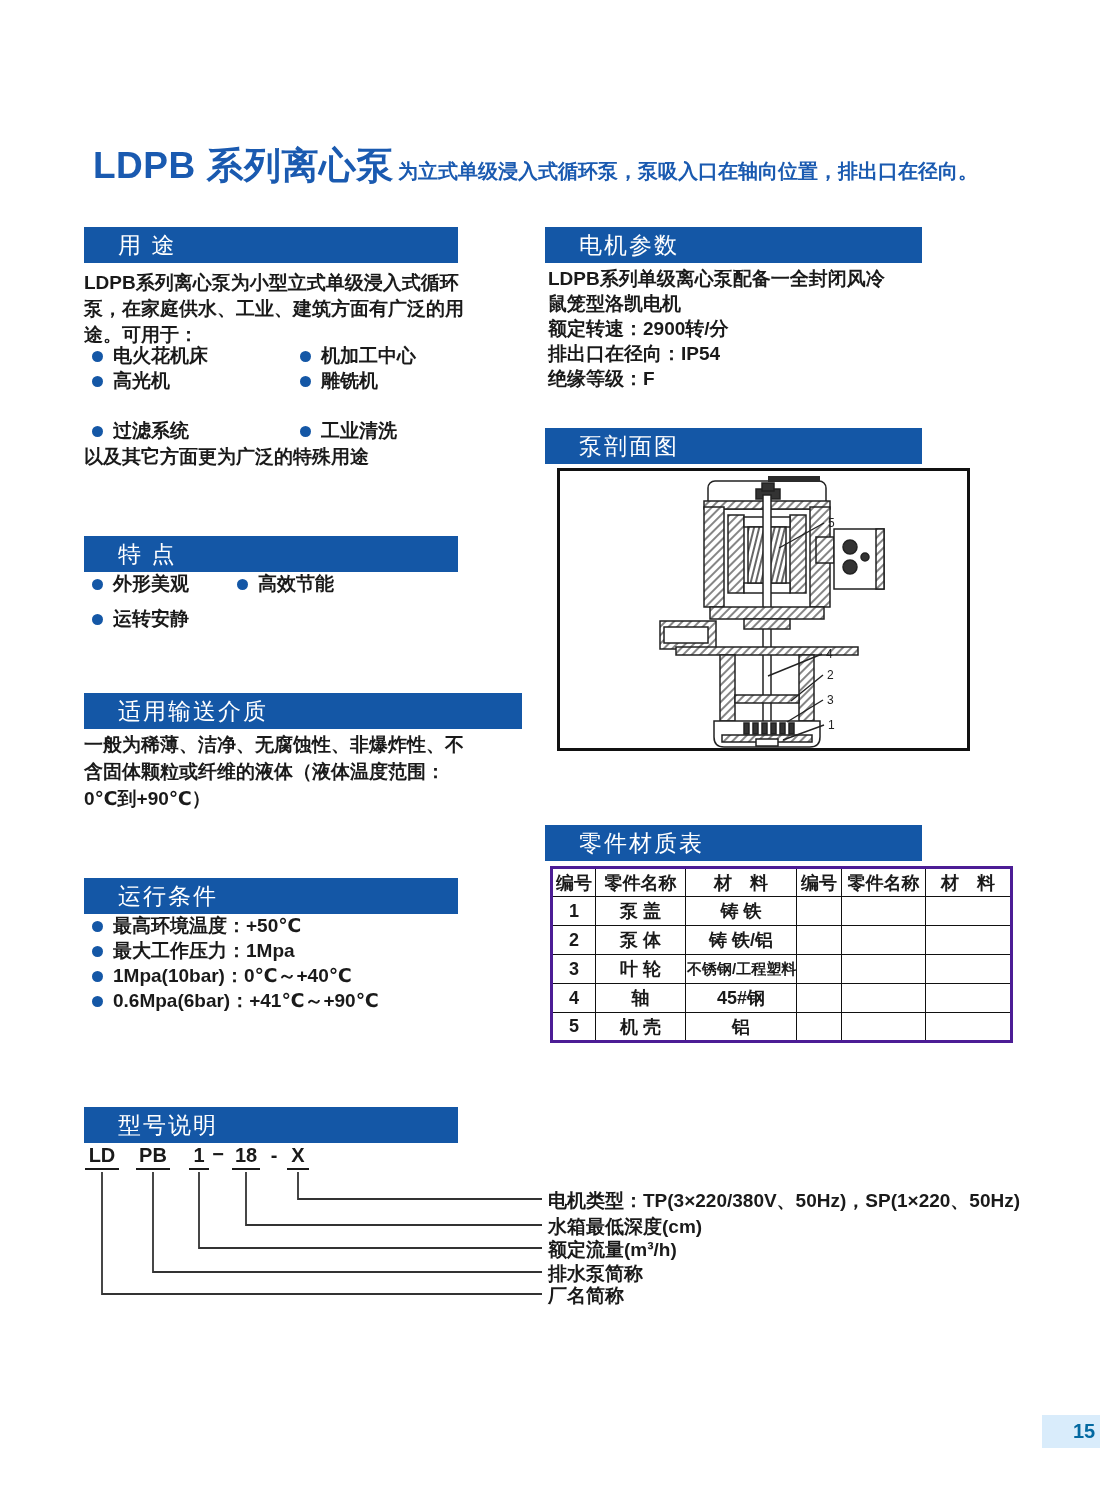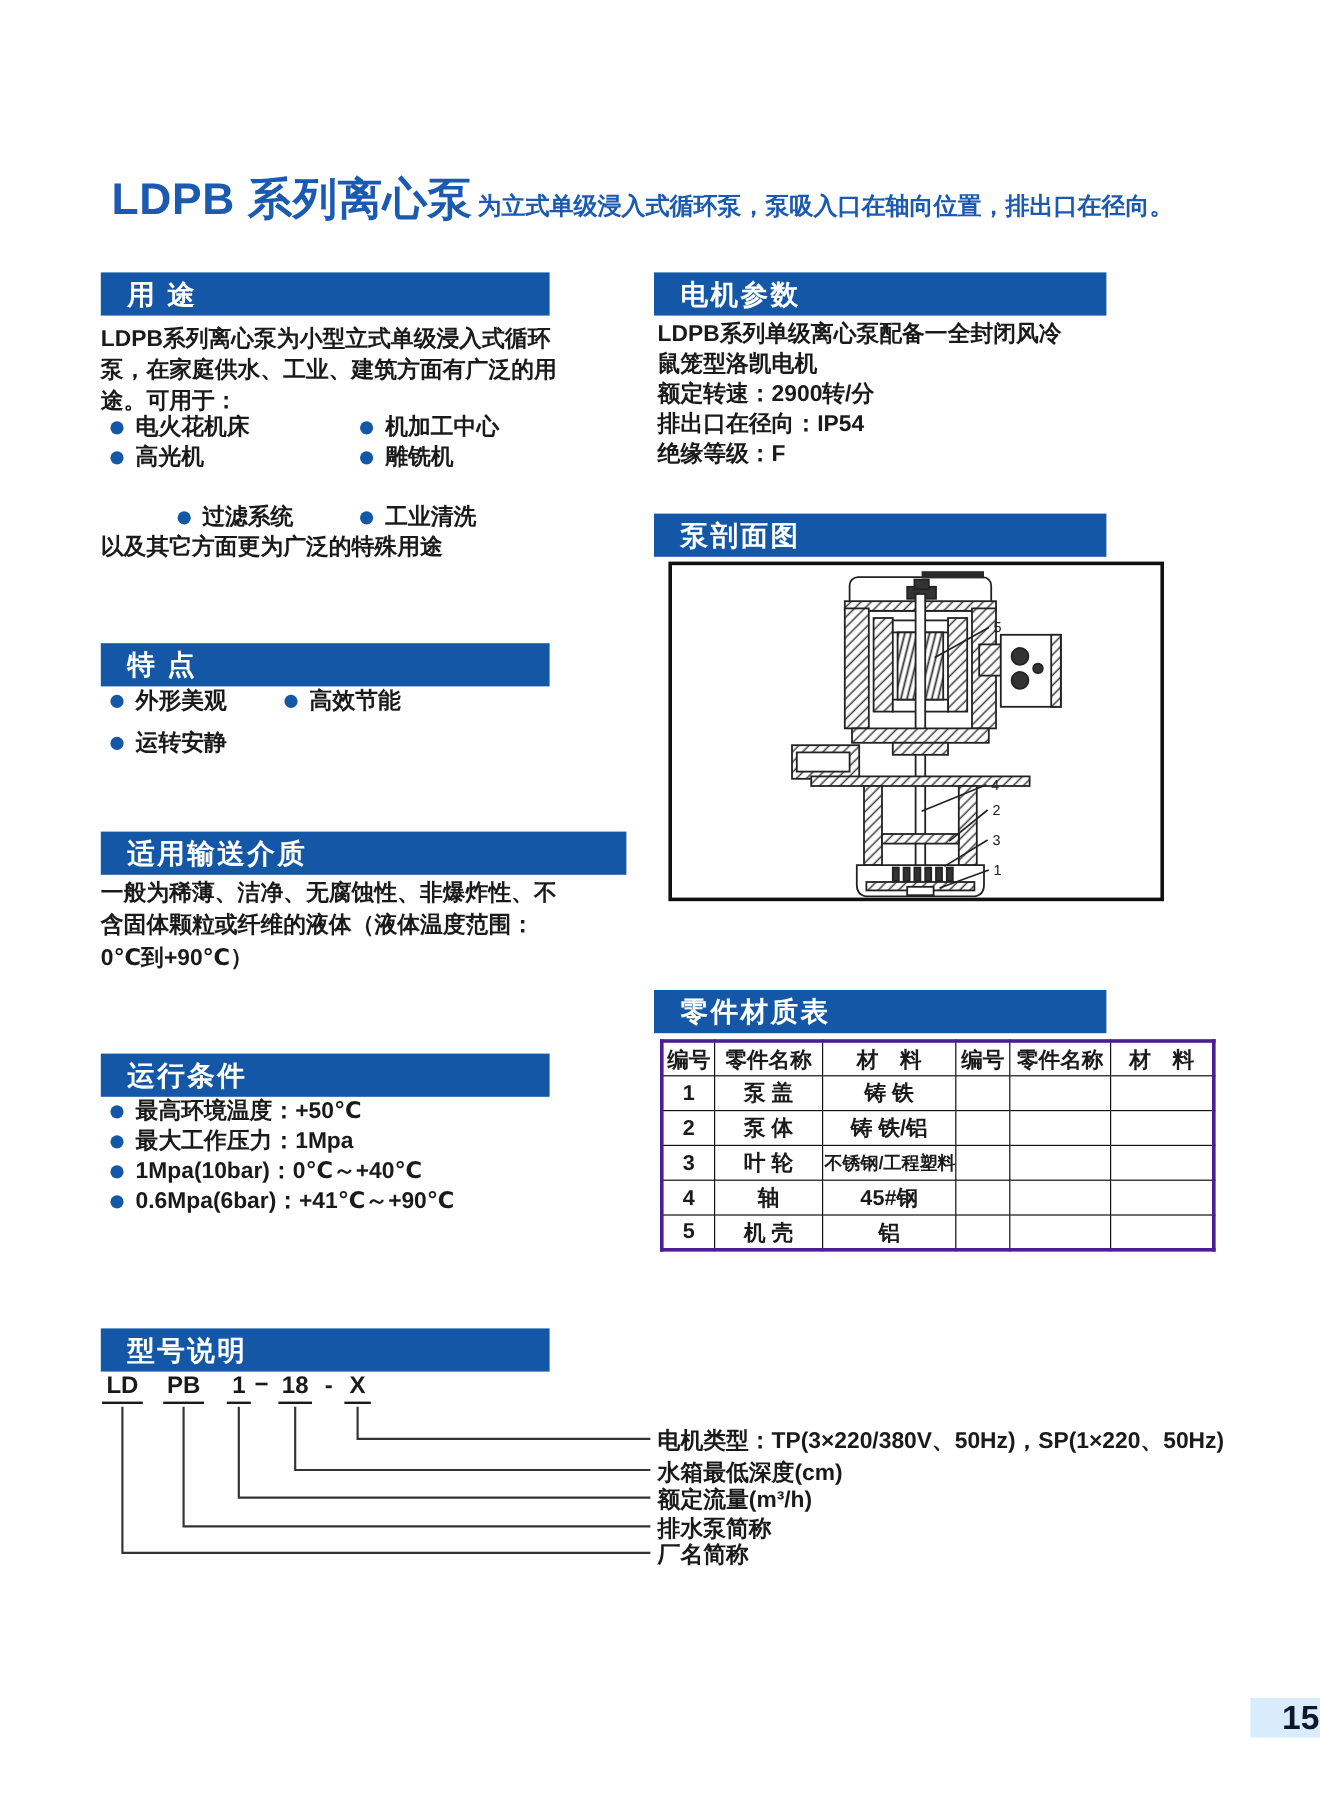--- a/index.html
+++ b/index.html
@@ -5,22 +5,22 @@
   * { margin:0; padding:0; box-sizing:border-box; }
   html,body { background:#ffffff; }
   body { font-family:"Liberation Sans","DejaVu Sans",sans-serif; color:#1a1a1a; }
   .page { position:relative; width:1100px; height:1494px; background:#ffffff; overflow:hidden; }
   .abs { position:absolute; }
 
   .title-row { left:93px; top:141px; display:flex; align-items:baseline; white-space:nowrap; }
   .title-main { font-size:37px; font-weight:bold; color:#1a5ab0; letter-spacing:0.5px; }
   .title-sub  { font-size:20px; font-weight:bold; color:#1a5ab0; margin-left:4px; }
 
-  .bar { height:36px; background:#1457a6; color:#ffffff; font-size:23px; font-weight:bold;
-         line-height:36px; padding-left:22px; letter-spacing:2px; }
+  .bar { height:36px; background:#1457a6; color:#ffffff; font-size:23px; font-weight:normal;
+         line-height:36px; padding-left:34px; letter-spacing:2px; }
 
   .para { font-size:19px; font-weight:bold; color:#1a1a1a; line-height:26px; }
 
   .brow { display:flex; align-items:center; height:24px; }
   .bcell { display:flex; align-items:center; gap:10px; font-size:19px; font-weight:bold; }
   .dot { width:11px; height:11px; border-radius:50%; background:#1457a6; flex:0 0 11px; }
 
   .mline { font-size:19px; font-weight:bold; line-height:25px; }
 
   .frame { border:3px solid #111; background:#ffffff; }
@@ -28,21 +28,21 @@
   table.mat { border-collapse:collapse; table-layout:fixed; }
   table.mat td, table.mat th { border:1.6px solid #111; text-align:center; vertical-align:middle;
         font-size:18px; font-weight:bold; height:29px; padding:0 1px; overflow:hidden; white-space:nowrap; }
   table.mat { border:3px solid #4c1d95; }
 
   .mpart { position:absolute; font-size:20px; font-weight:bold; text-align:center;
            border-bottom:2px solid #1a1a1a; padding-bottom:1px; }
   .mdash { position:absolute; font-size:20px; font-weight:bold; text-align:center; }
   .mlabel { position:absolute; font-size:19px; font-weight:bold; white-space:nowrap; }
 
-  .badge { background:#d9ecfb; color:#0f172a; font-size:28px; font-weight:600;
+  .badge { background:#d9ecfb; color:#0369a1; font-size:20px; font-weight:600;
            display:flex; align-items:center; justify-content:center;padding-left:26px; }
 
   svg text { font-family:"Liberation Sans","DejaVu Sans",sans-serif; }
 </style>
 </head>
 <body>
 
 <div class="page">
 
   <div class="abs title-row">
@@ -67,21 +67,21 @@
     <div class="bcell" style="width:208px;">
         <span class="dot"></span>
         <span>高光机</span>
       </div>
     <div class="bcell">
         <span class="dot"></span>
         <span>雕铣机</span>
       </div>
   </div>
   <div class="abs brow" style="left:92px; top:419px; width:380px;">
-    <div class="bcell" style="width:208px;justify-content:center;">
+    <div class="bcell" style="width:208px;">
         <span class="dot"></span>
         <span>过滤系统</span>
       </div>
     <div class="bcell">
         <span class="dot"></span>
         <span>工业清洗</span>
       </div>
   </div>
   <div class="abs para" style="left:84px; top:444px; width:390px;">以及其它方面更为广泛的特殊用途</div>
 

